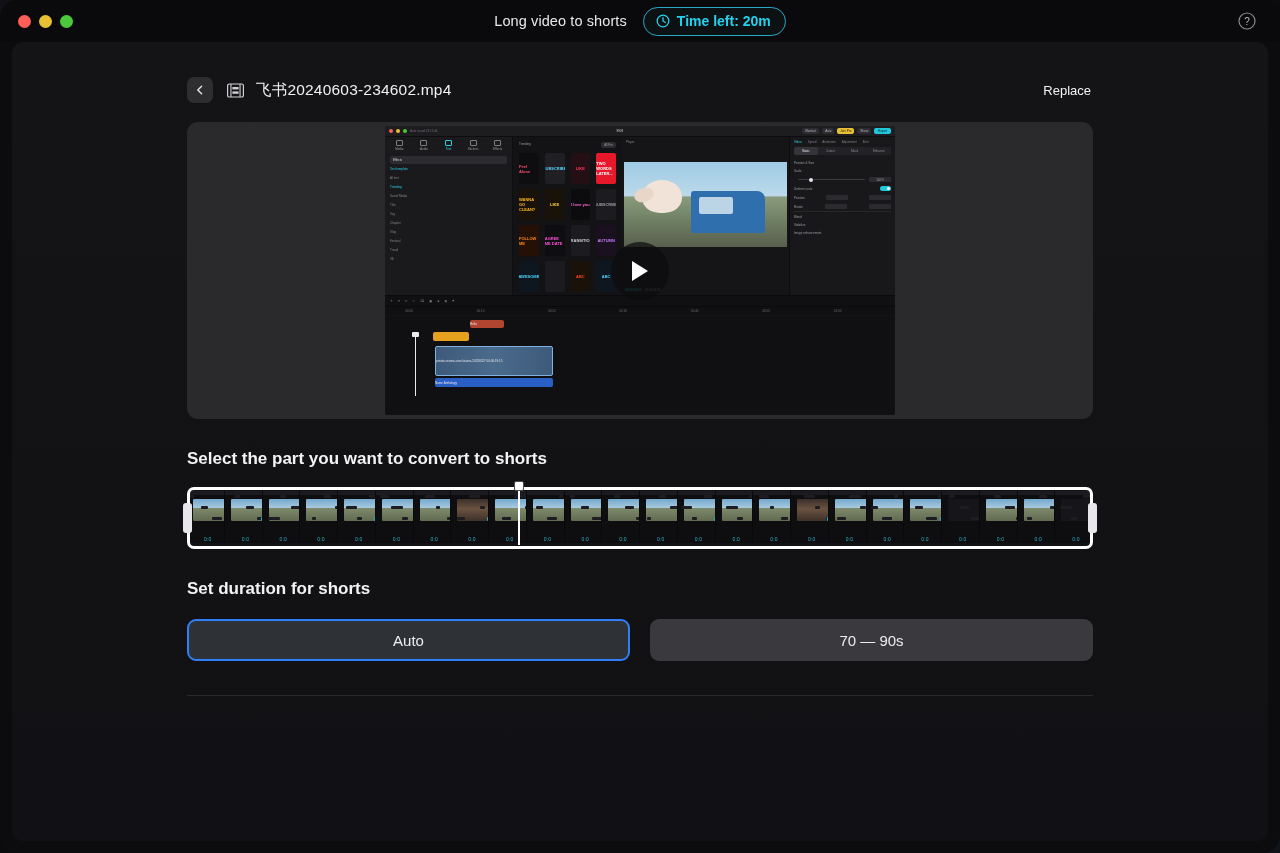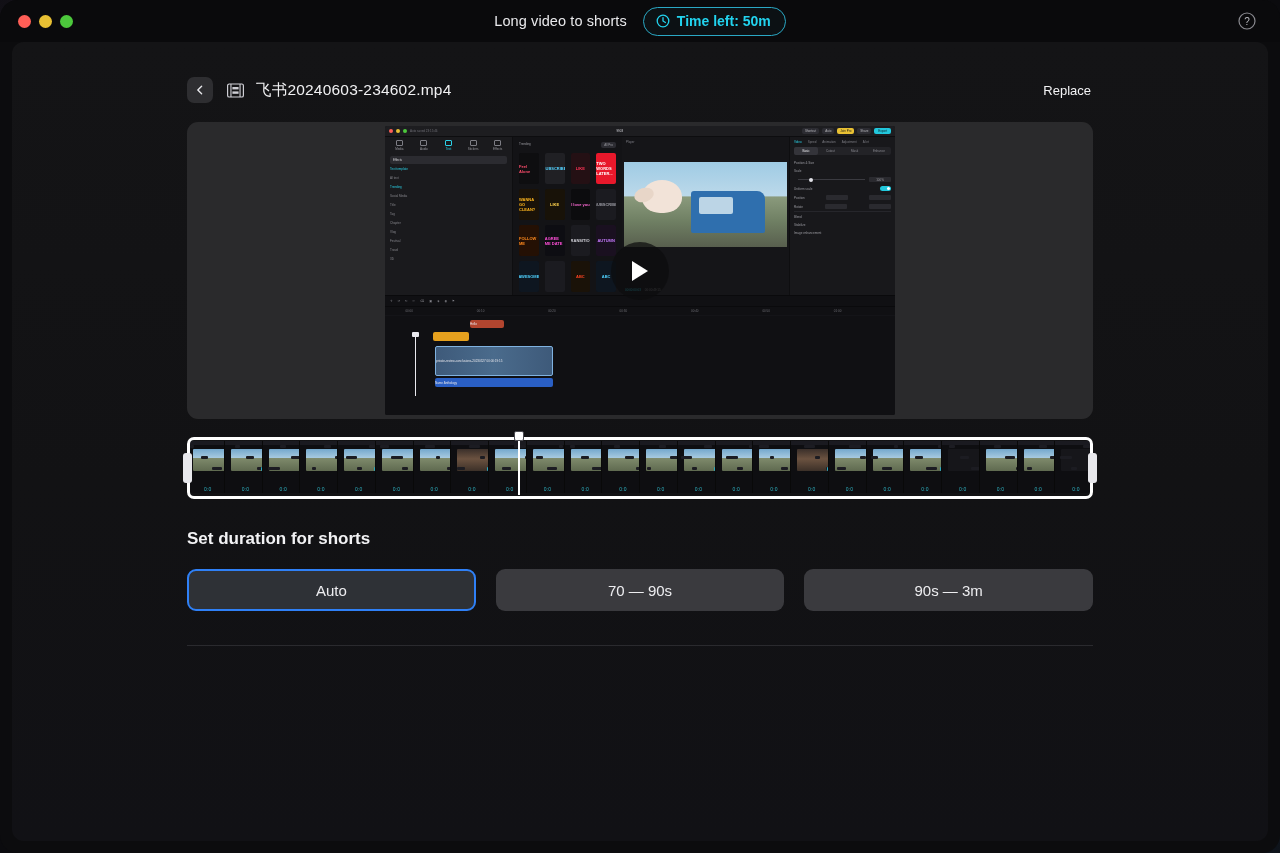--- a/index.html
+++ b/index.html
@@ -270,21 +270,21 @@
       </div>
       <div class="title-center">
         <div class="win-title">Long video to shorts</div>
         <div class="timer-pill">
           <span>
             <svg width="14" height="14" viewBox="0 0 14 14">
               <circle cx="7" cy="7" r="5.8" fill="none" stroke="#22d3ee" stroke-width="1.3"></circle>
               <path d="M7 3.6V7l2.4 1.5" fill="none" stroke="#22d3ee" stroke-width="1.3" stroke-linecap="round"></path>
             </svg>
           </span>
-          <span>Time left: 50m</span>
+          <span>Time left: 20m</span>
         </div>
       </div>
       <div class="help-btn">
         <svg width="20" height="20" viewBox="0 0 20 20">
           <circle cx="10" cy="10" r="8" fill="none" stroke="#8a8a90" stroke-width="1.2"></circle>
           <text x="10" y="14" font-size="10" fill="#b9b9bf" text-anchor="middle" font-family="Liberation Sans, sans-serif">?</text>
         </svg>
       </div>
     </div>
 
@@ -469,20 +469,21 @@
             </div>
           </div>
 
           <div class="play-overlay">
             <svg width="22" height="24" viewBox="0 0 22 24">
               <path d="M3 2 19 12 3 22Z" fill="#ffffff"></path>
             </svg>
           </div>
         </div>
 
+        <div class="sec-title">Select the part you want to convert to shorts</div>
 
         <div class="strip-wrap">
           <div class="strip">
               <div class="frame">
                 <div class="topbar"></div>
                 <div class="thumb "></div>
                 <div class="blk" style="left: 3px; top: 4px; width: 4px; height: 3px;"></div>
                 <div class="blk" style="left: 14px; top: 15px; width: 7px; height: 3px;"></div>
                 <div class="blk" style="left: 25px; top: 26px; width: 10px; height: 3px;"></div>
                 <div class="lbl">0:0</div>
@@ -686,21 +687,20 @@
           </div>
           <div class="playhead" style="left: 36.5%;">
             <div class="knob"></div>
           </div>
         </div>
 
         <div class="sec-title">Set duration for shorts</div>
         <div class="dur-row">
           <div class="dur-btn selected">Auto</div>
           <div class="dur-btn">70 — 90s</div>
-          <div class="dur-btn">90s — 3m</div>
         </div>
 
         <div class="divider"></div>
 
       </div>
     </div>
   </div>
 </div>
 
 </body></html>

